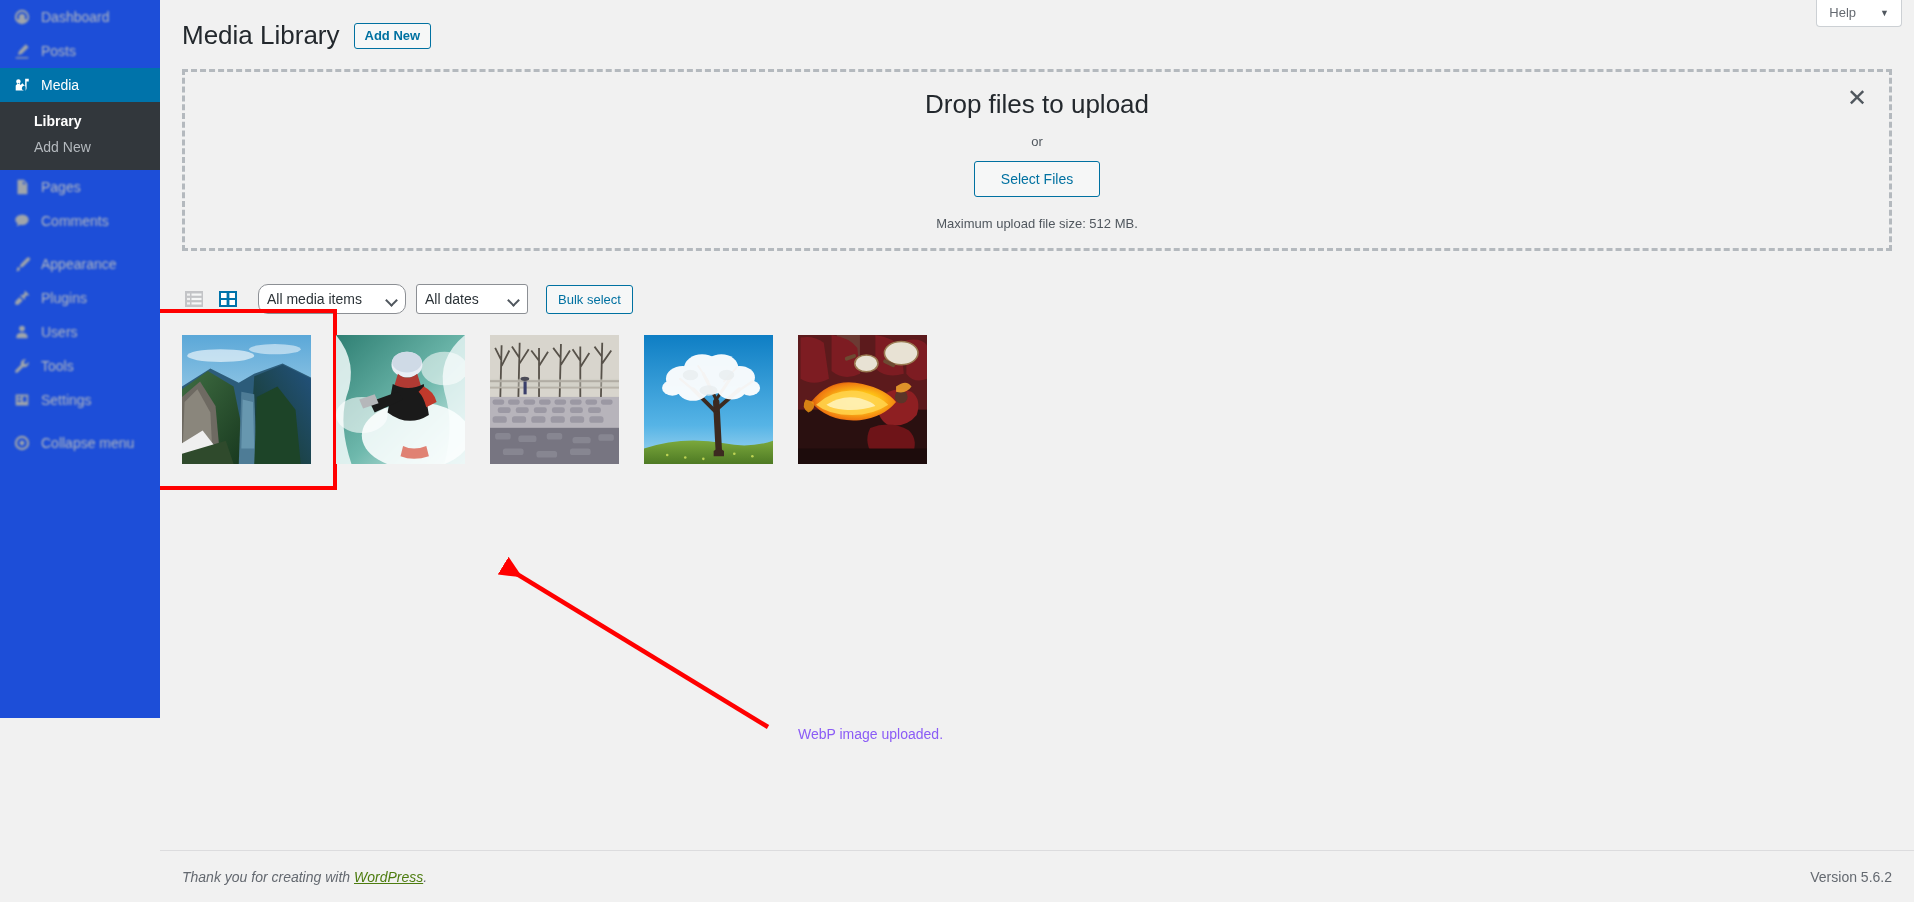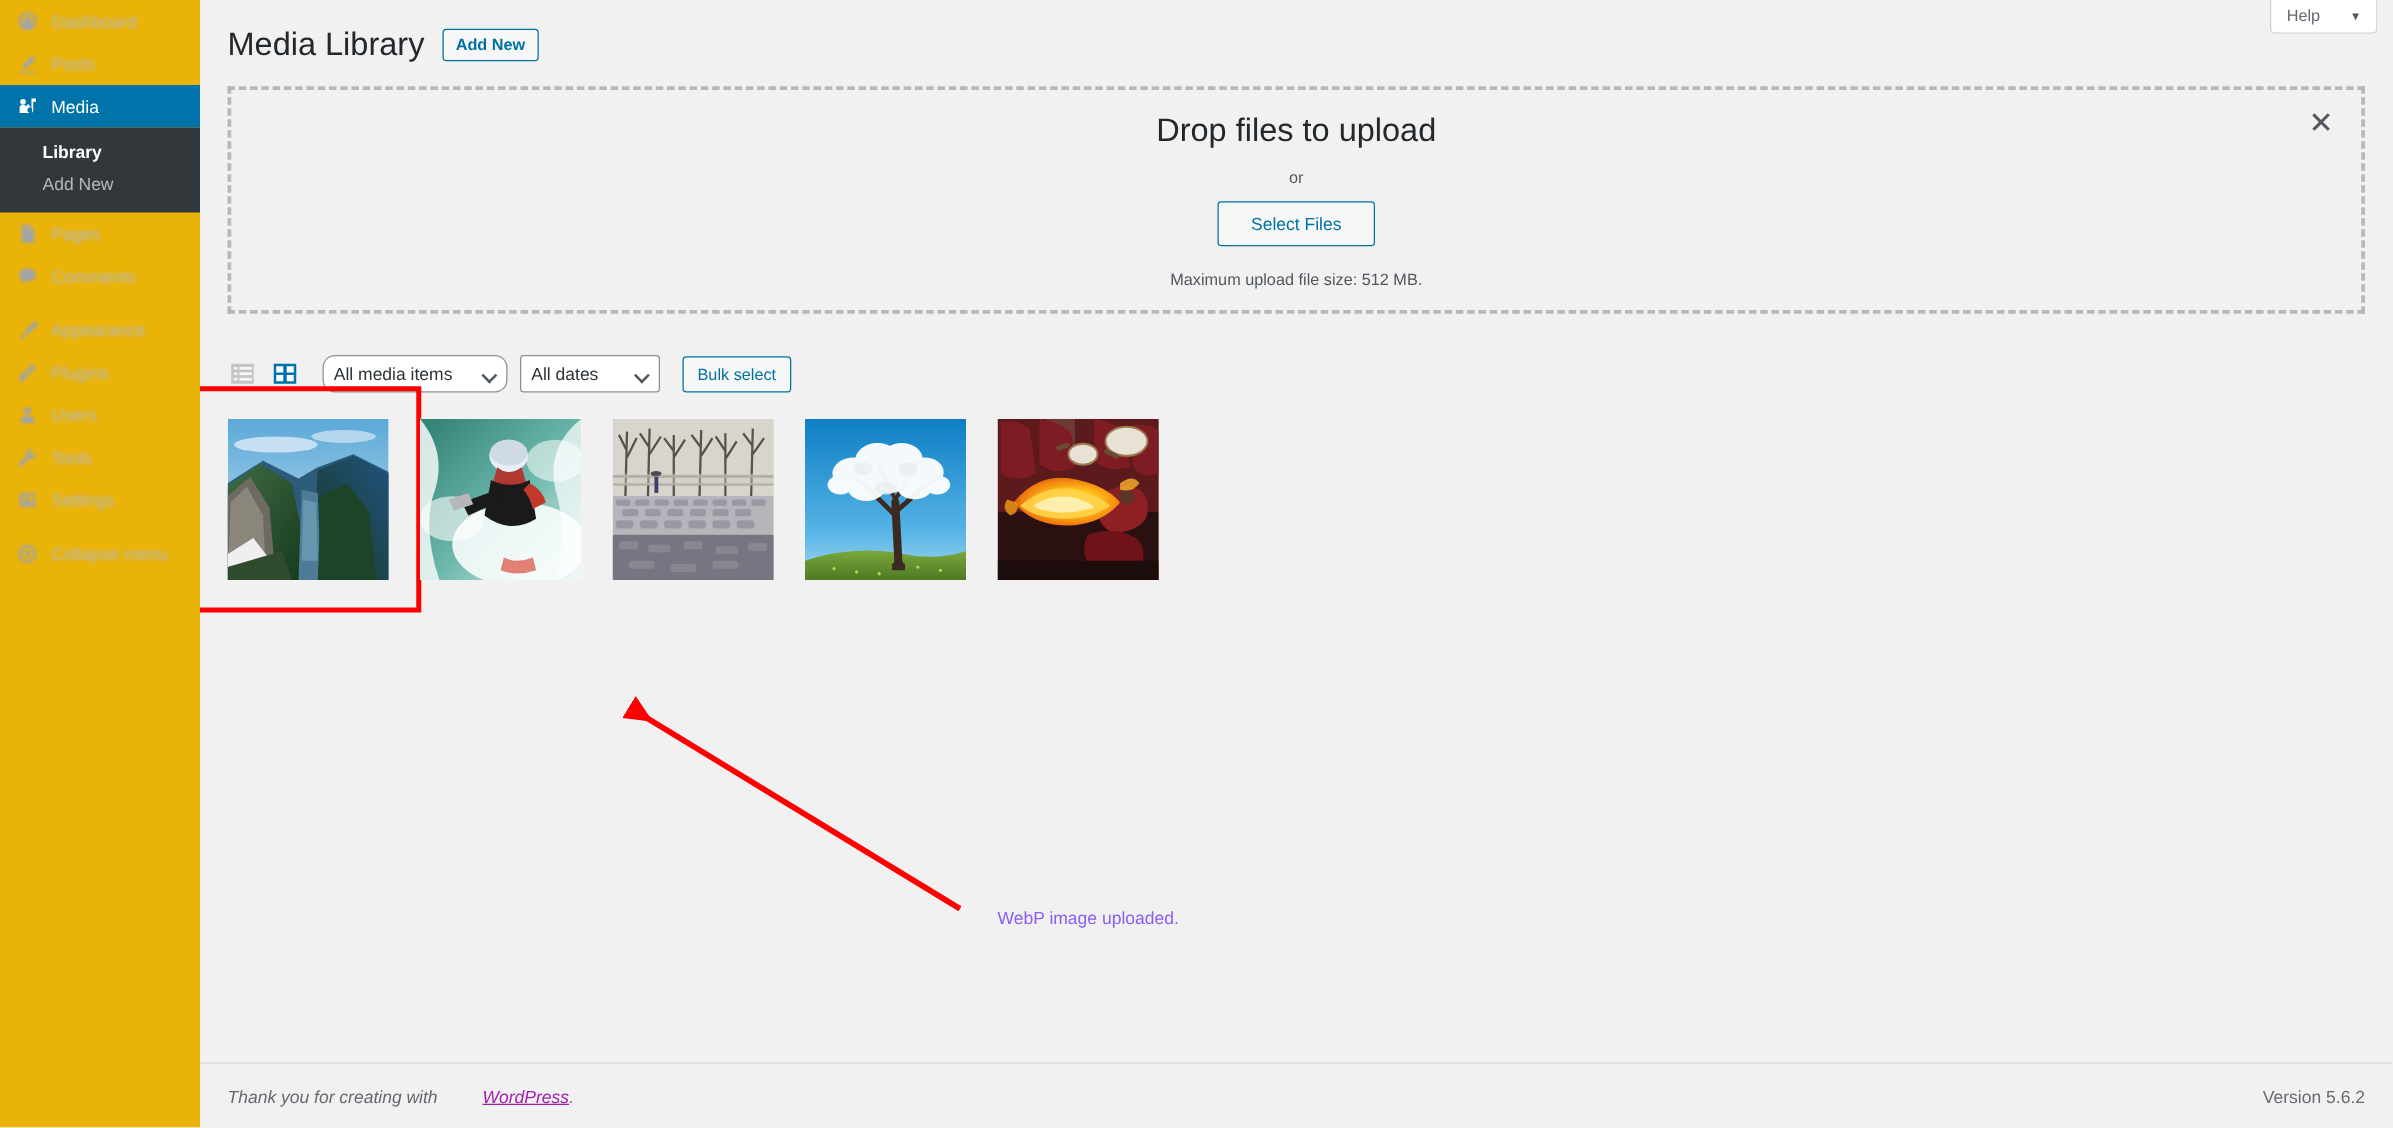--- a/index.html
+++ b/index.html
@@ -7,22 +7,22 @@
     width: 1914px; height: 902px;
     font-family: "Liberation Sans", sans-serif;
     background: #f1f1f1;
     overflow: hidden;
   }
 
   #app { position: relative; width: 1914px; height: 902px; display: flex; }
 
   
   #sidebar {
-    width: 160px; min-width: 160px; height: 902px;
-    background: #eab308; position: relative; z-index: 5;
+    width: 160px; min-width: 160px; height: 718px;
+    background: #1d4ed8; position: relative; z-index: 5;
   }
   .menu-item {
     display: flex; align-items: center;
     height: 34px; padding-left: 12px;
     color: #b4b9be; font-size: 14px;
     position: relative;
     filter: blur(1.1px);
   }
   .menu-item.sharp { filter: none; }
   .menu-item .mi-icon {
@@ -169,21 +169,21 @@
 
   
   #footer {
     position: absolute; left: 0; bottom: 0;
     width: 100%; height: 52px;
     border-top: 1px solid #dcdcde;
     display: flex; align-items: center;
     padding: 0 22px; font-size: 14px; color: #646970;
   }
   #footer-left { font-style: italic; }
-  #footer-left a { color: #a21caf; text-decoration: underline; margin-left: 32px; }
+  #footer-left a { color: #4d7c0f; text-decoration: underline; }
   #footer-right { margin-left: auto; }
 </style>
 </head>
 <body>
 
 <div id="app">
 
   <nav id="sidebar">
 
     <div class="menu-item">

